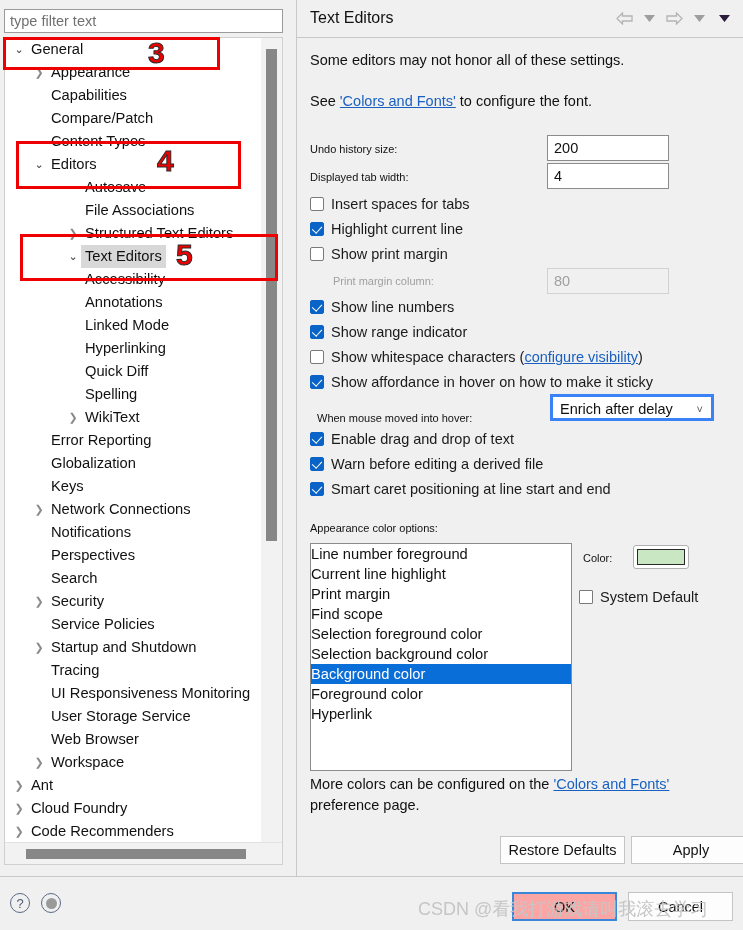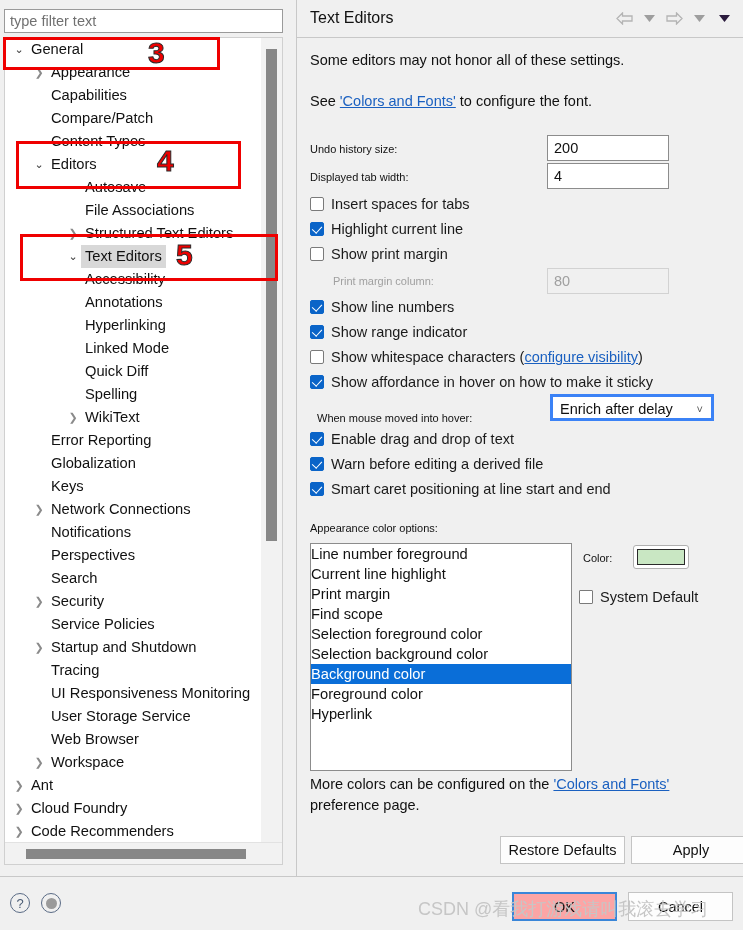--- a/index.html
+++ b/index.html
@@ -219,25 +219,25 @@
             <div class="titem lvl2">
               <span class="arrow">&nbsp;</span>
               <span class="lbl">Accessibility</span>
             </div>
             <div class="titem lvl2">
               <span class="arrow">&nbsp;</span>
               <span class="lbl">Annotations</span>
             </div>
             <div class="titem lvl2">
               <span class="arrow">&nbsp;</span>
+              <span class="lbl">Linked Mode</span>
+            </div>
+            <div class="titem lvl2">
+              <span class="arrow">&nbsp;</span>
               <span class="lbl">Hyperlinking</span>
-            </div>
-            <div class="titem lvl2">
-              <span class="arrow">&nbsp;</span>
-              <span class="lbl">Linked Mode</span>
             </div>
             <div class="titem lvl2">
               <span class="arrow">&nbsp;</span>
               <span class="lbl">Quick Diff</span>
             </div>
             <div class="titem lvl2">
               <span class="arrow">&nbsp;</span>
               <span class="lbl">Spelling</span>
             </div>
             <div class="titem lvl2">

